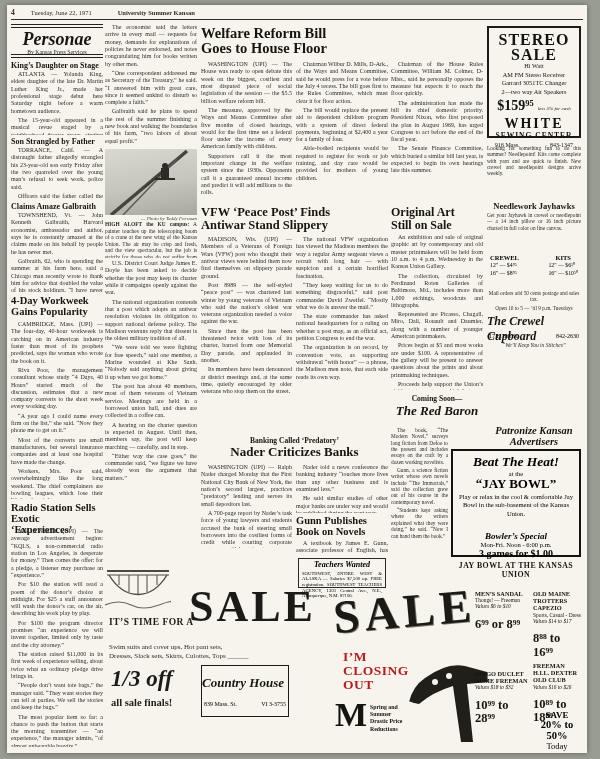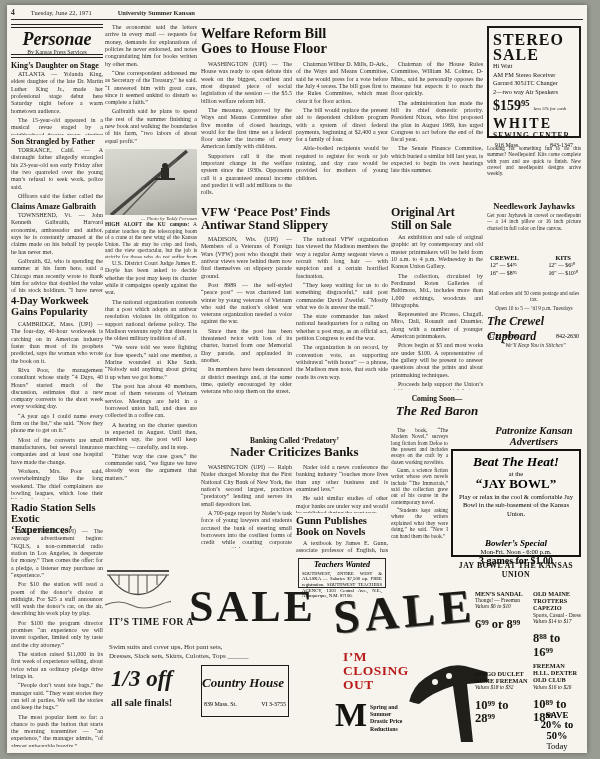--- a/index.html
+++ b/index.html
@@ -16,39 +16,39 @@
   .b{font-weight:bold}.i{font-style:italic}
   .rule{border-top:1.5px solid #2f2e29}
   .masthead-row{font-size:6.5px;color:#2c2b27;display:flex;align-items:baseline}
   .personae-box{border-top:4px double #24231f;border-bottom:4px double #24231f;text-align:center;padding-top:2px}
   .personae-title{font-size:18px;font-weight:bold;font-style:italic;line-height:1;color:#17150f}
   .personae-sub{font-size:5.8px;margin-top:1px;color:#2c2b27}
   .boxed{border:2px solid #1b1a16;background:#f6f4ec}
   .photo-box{background:linear-gradient(170deg,#d9d8d1 0%,#c6c5bd 55%,#a8a79e 100%);overflow:hidden}
   .caption-credit{font-size:5px;font-style:italic;text-align:right;color:#3a3933}
   .cap{font-size:5.4px;line-height:1.22;text-align:justify;color:#2c2b27}
-  .stereo{padding:4px 4px 2px;color:#14130f}
+  .stereo{padding:4px 4px 2px;text-align:center;color:#14130f}
   .stereo .big{font-size:16px;font-weight:bold;line-height:.95;letter-spacing:1px}
   .stereo .line{font-size:6.3px;line-height:1.35}
   .stereo .price{font-size:14px;font-weight:bold;margin-top:2px}
   .stereo .note{font-size:5px;font-style:italic}
   .stereo .store1{font-size:14px;font-weight:bold;letter-spacing:2px;margin-top:3px;line-height:1}
   .stereo .store2{font-size:7.5px;font-weight:bold;letter-spacing:1px}
   .addr-row{display:flex;justify-content:space-between;font-size:6px;margin-top:2px;padding:0 2px}
   .ndl-title{font-size:8.5px;font-weight:bold;text-align:center;color:#17150f}
   .ndl-table{display:flex;justify-content:space-between;font-size:5.8px;line-height:1.3;padding:0 3px}
   .ndl-table .h{font-weight:bold;font-size:6.5px;text-align:center}
   .script{font-style:italic;font-weight:bold;text-align:left;color:#17150f}
   .patronize{font-size:10.5px;font-weight:bold;font-style:italic;text-align:center;line-height:1.05;color:#17150f}
   .jay{border:2.5px solid #14130f;text-align:center;padding:4px 4px}
   .jay .l1{font-size:13.5px;font-weight:bold;font-style:italic;line-height:1}
   .jay .l2{font-size:6.5px;margin-top:1px}
   .jay .l3{font-size:13px;font-weight:bold;line-height:1.05}
   .jay .copy{font-size:6.6px;line-height:1.25;text-align:center;margin-top:3px}
-  .jay .sp{font-size:9px;font-weight:bold;font-style:italic;margin-top:20px}
+  .jay .sp{font-size:9px;font-weight:bold;font-style:italic;margin-top:13px}
   .jay .hrs{font-size:6.6px}
   .jay .deal{font-size:10px;font-weight:bold}
   .jay-footer{font-size:7.8px;font-weight:bold;text-align:center;letter-spacing:.5px;color:#17150f}
   .teachers{border:1.2px solid #2a2925;padding:2px 3px;text-align:center}
   .teachers .t{font-size:8px;font-weight:bold;font-style:italic;line-height:1.1}
   .teachers .x{font-size:4.7px;line-height:1.2;text-align:justify;margin-top:1px}
   .ch-sale{font-size:44px;font-weight:bold;letter-spacing:3px;line-height:.9;color:#1c1b17}
   .ch-intro{font-size:9.5px;font-weight:bold;letter-spacing:.5px;color:#1c1b17}
   .ch-copy{font-size:7px;line-height:1.3;color:#2c2b27}
   .ch-third{font-size:23px;font-weight:bold;font-style:italic;line-height:1;color:#1c1b17}

